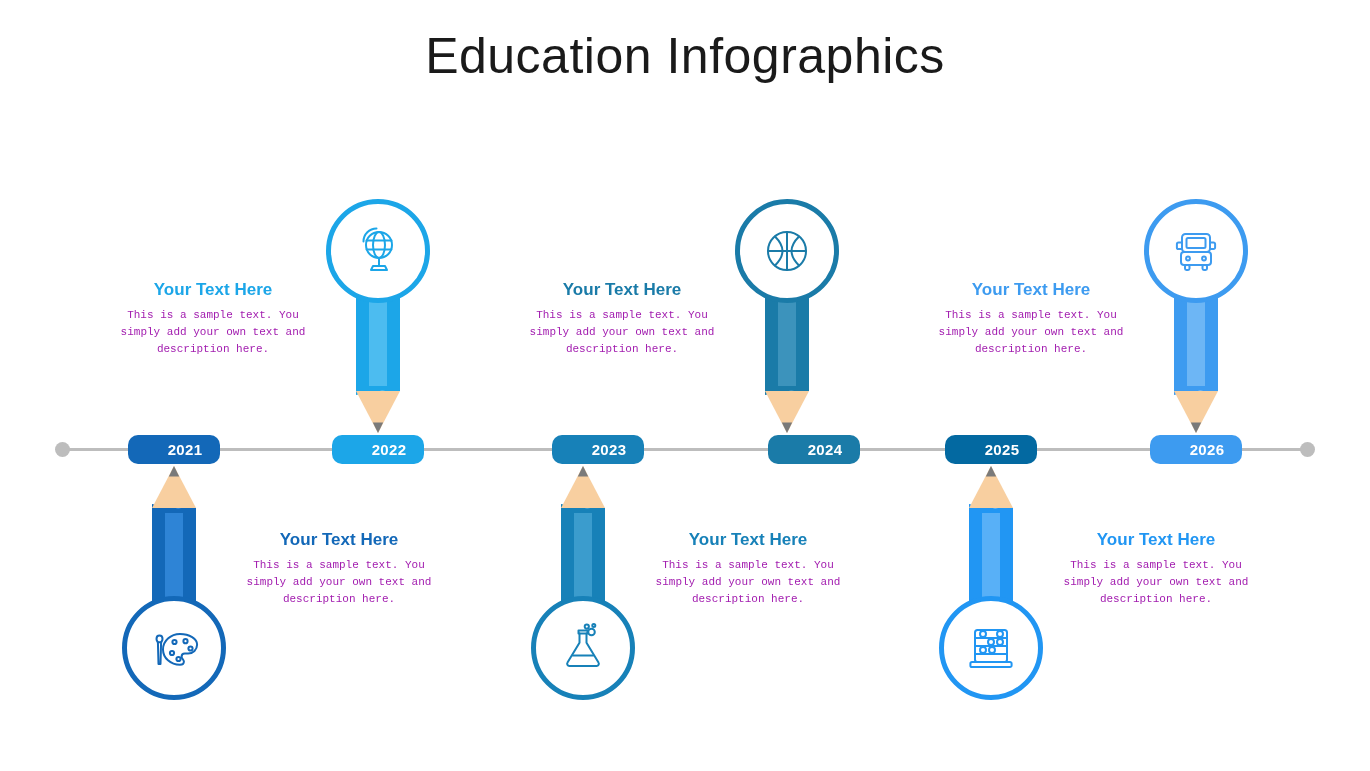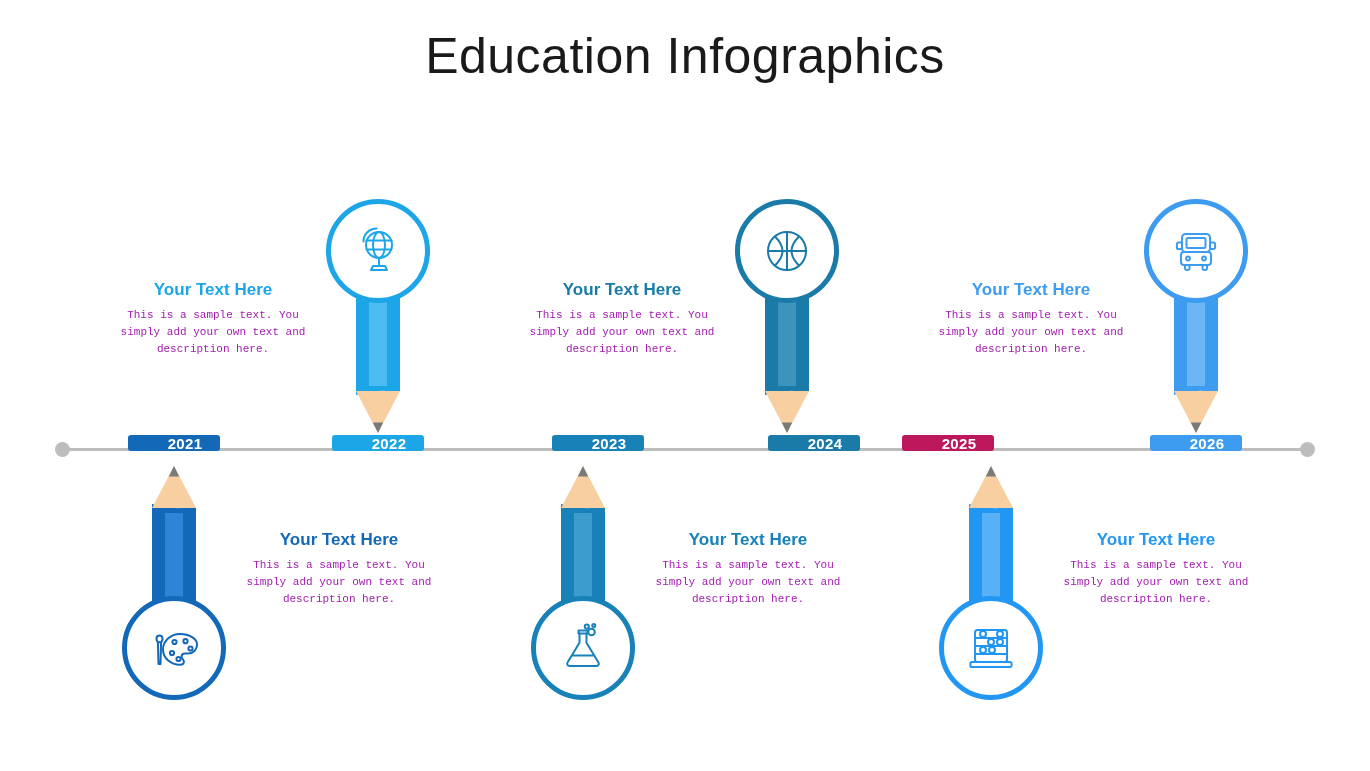--- a/index.html
+++ b/index.html
@@ -32,22 +32,22 @@
   .axis-cap {
     position: absolute; top: 442px; width: 15px; height: 15px;
     border-radius: 50%; background: #bdbdbd;
   }
   .axis-cap.left  { left: 55px; }
   .axis-cap.right { left: 1300px; }
 
   
   .year-badge {
     position: absolute; top: 435px;
-    width: 92px; height: 16px;
-    border-radius: 3px;
+    width: 92px; height: 29px;
+    border-radius: 10px;
     display: flex; align-items: center; justify-content: center;
     color: #ffffff; font-size: 15px; font-weight: 700;
     letter-spacing: .3px;
     z-index: 6;
     padding-left: 22px;
   }
 
   
   .pencil { position: absolute; width: 44px; z-index: 3; }
   .pencil .body {
@@ -244,21 +244,21 @@
       <path d="M26 7v38M7 26h38"></path>
       <path d="M14 11.5c5 5 7.5 9 7.5 14.5S19 35.5 14 40.5"></path>
       <path d="M38 11.5c-5 5-7.5 9-7.5 14.5s2.5 9.5 7.5 14.5"></path>
     </svg>
         </span>
       </div>
       <div class="text-block" style="left: 519px; top: 280px;">
         <div class="text-heading" style="color: rgb(26, 123, 168);">Your Text Here</div>
         <div class="text-body">This is a sample text. You simply add your own text and description here.</div>
       </div>
-      <div class="year-badge" style="left: 902px; background: #be185d;">
+      <div class="year-badge" style="left: 945px; background: #0369a1;">
         <span>2025</span>
       </div>
       <div class="pencil" style="left: 969px; top: 465.5px; height: 182px;">
         <div class="body" style="top: 42px; height: 100px;">
           <div class="strip s1" style="background: rgb(33, 150, 243);"></div>
           <div class="strip s2" style="background: rgb(88, 176, 247);"></div>
           <div class="strip s3" style="background: rgb(33, 150, 243);"></div>
         </div>
         <div class="scallop" style="top: 38px;">
           <svg width="44" height="9" viewBox="0 0 44 9" style="display:block;transform:scaleY(-1)">

